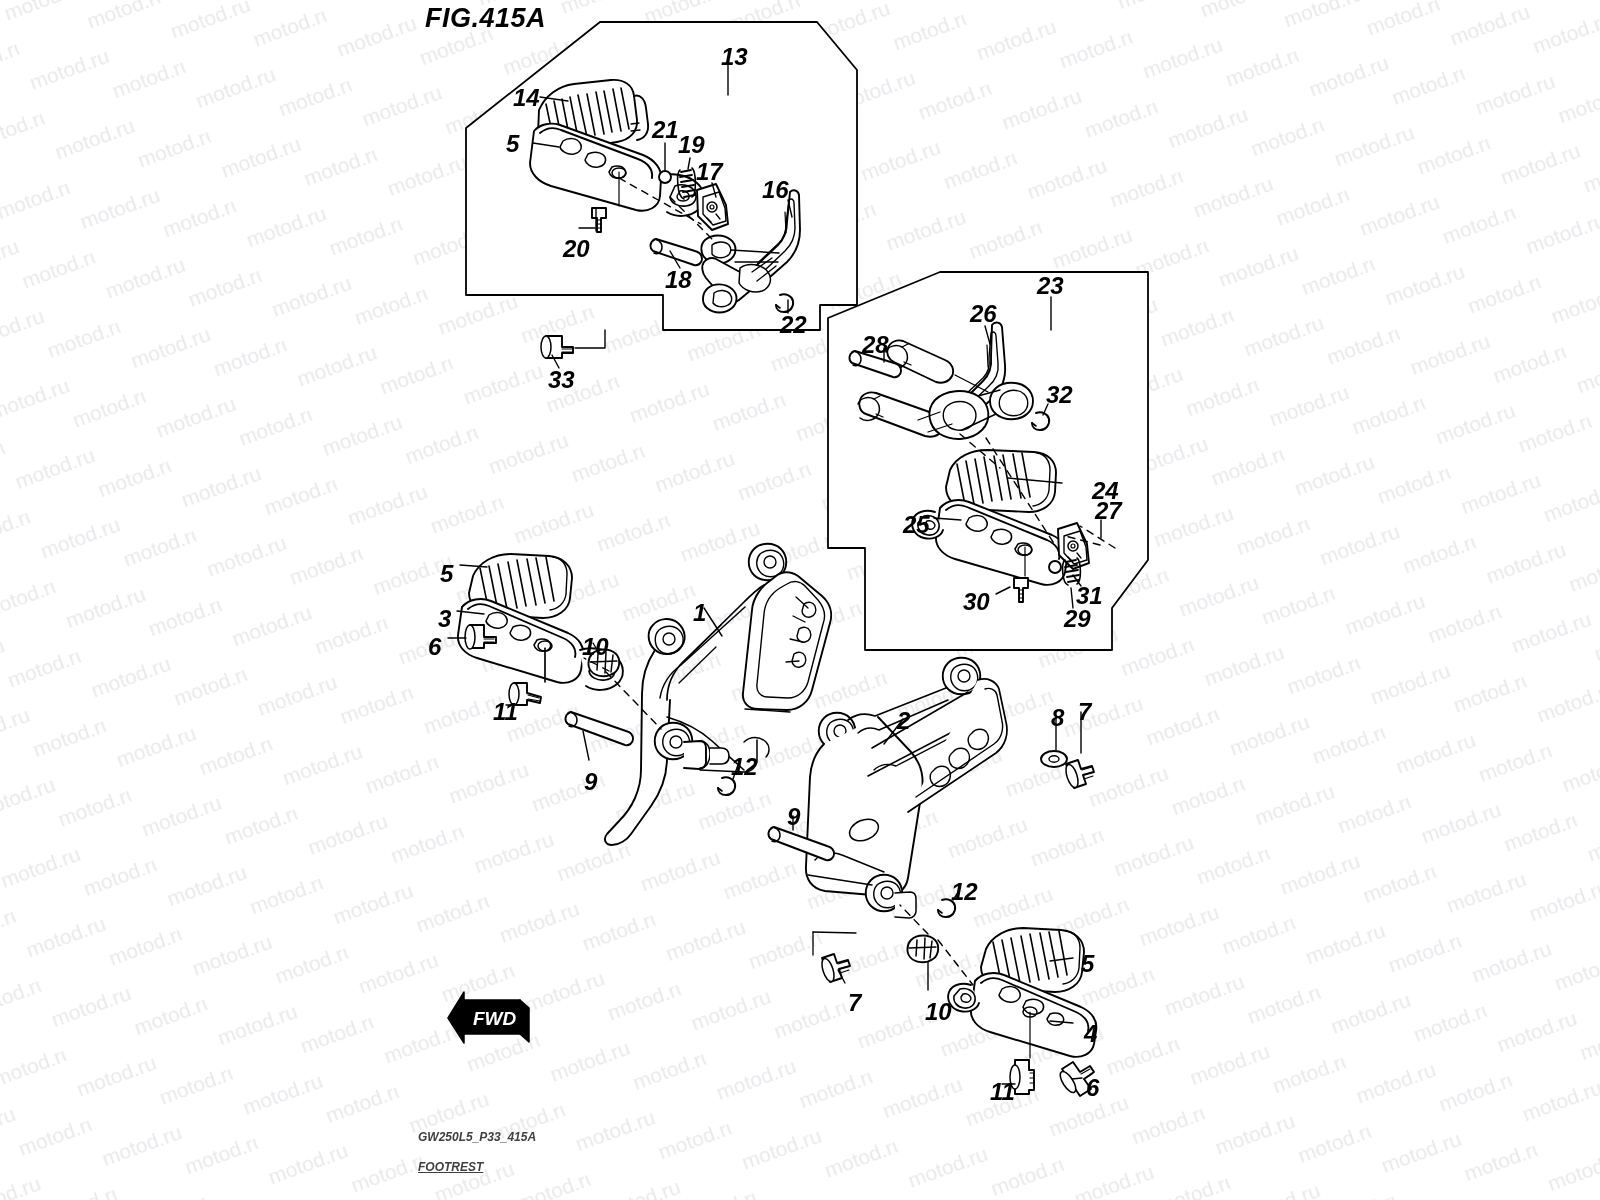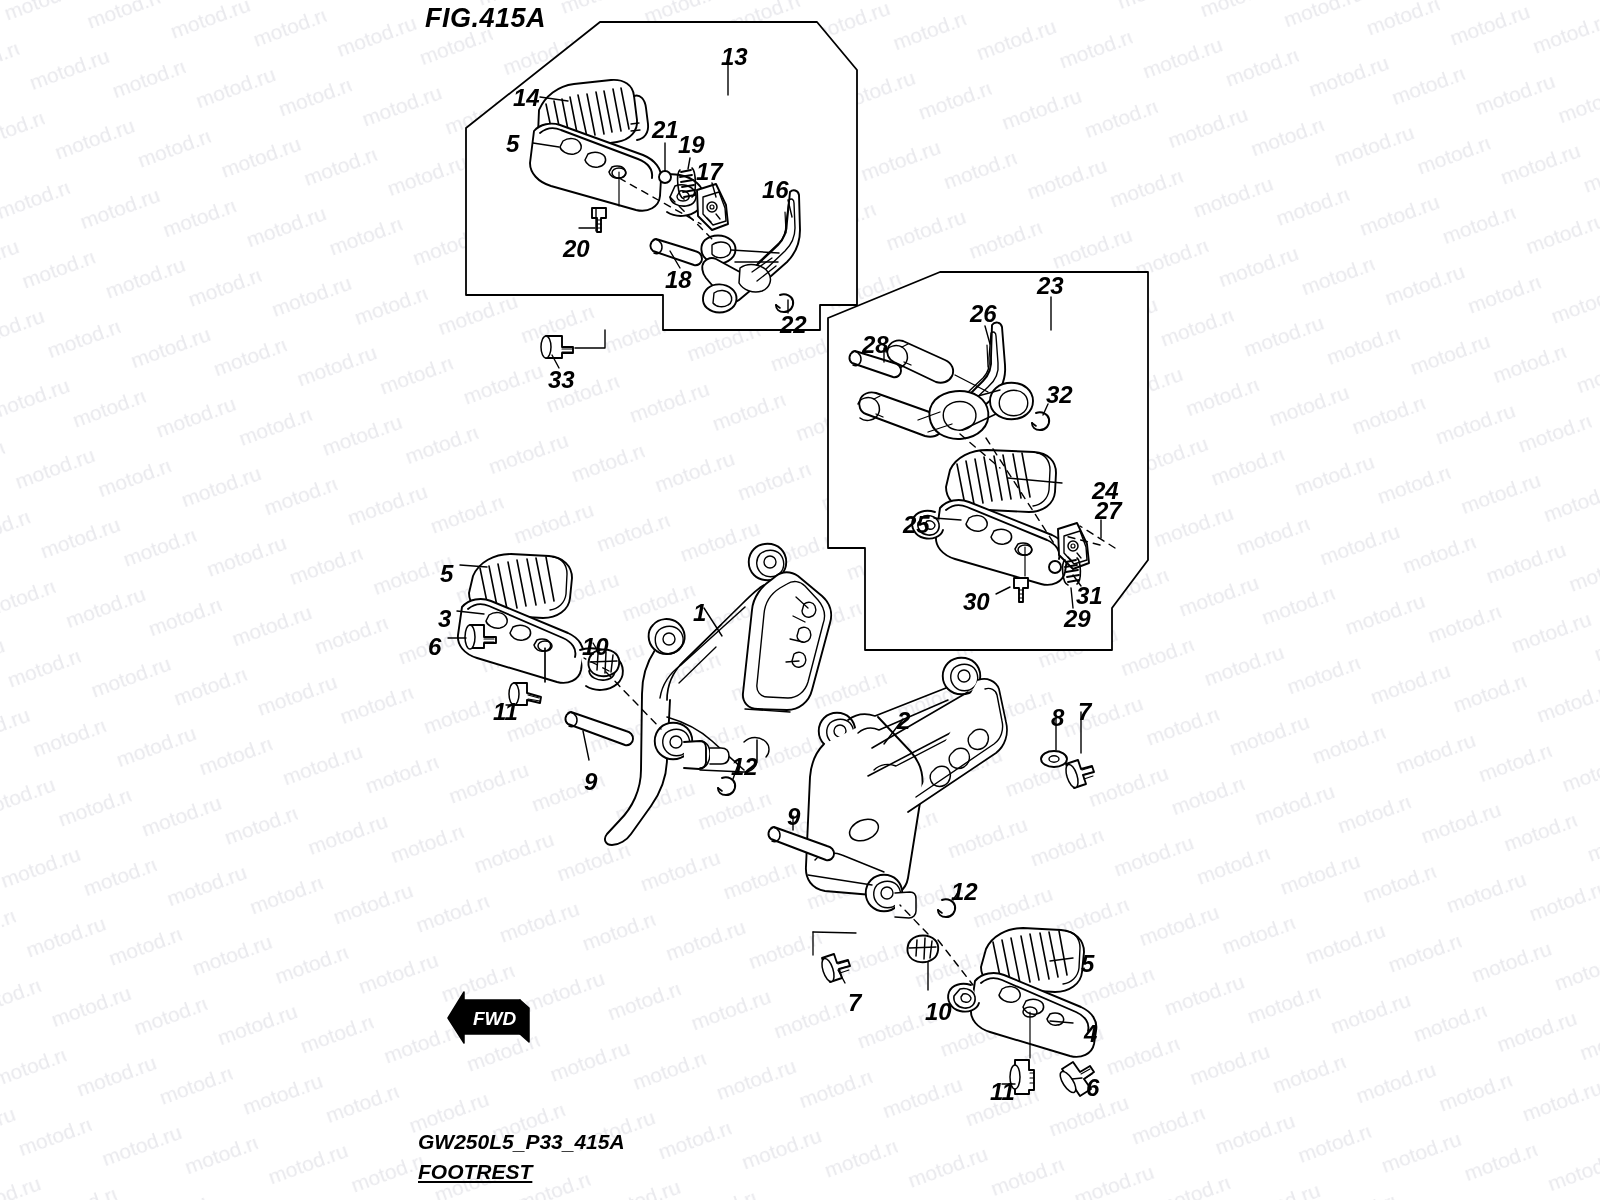--- a/index.html
+++ b/index.html
@@ -7,22 +7,22 @@
        font-family:"Liberation Sans","DejaVu Sans",sans-serif;}
   #stage{position:relative;width:1600px;height:1200px;background:#fff;overflow:hidden;}
   #watermark{position:absolute;inset:0;z-index:1;pointer-events:none;}
   #artwork{position:absolute;inset:0;z-index:2;}
   #labels{position:absolute;inset:0;z-index:3;}
   .lbl{position:absolute;font-family:"Liberation Sans","DejaVu Sans",sans-serif;
        font-weight:bold;font-style:italic;color:#000;line-height:1;white-space:nowrap;}
   .num{font-size:24px;}
   .fig{position:absolute;font-size:27px;font-weight:bold;font-style:italic;
        letter-spacing:.5px;color:#000;white-space:nowrap;}
-  .cap{position:absolute;font-size:21px;font-weight:bold;font-style:italic;
-       color:#000000;white-space:nowrap;}
+  .cap{position:absolute;font-size:12px;font-weight:bold;font-style:italic;
+       color:#404040;white-space:nowrap;}
   svg{display:block;}
 </style>
 </head>
 <body>
 
 <div id="stage">
 
   <svg id="watermark" viewBox="0 0 1600 1200" width="1600" height="1200">
     <defs>
       <pattern id="wmpat" width="150" height="74" patternUnits="userSpaceOnUse" patternTransform="rotate(-20)">

